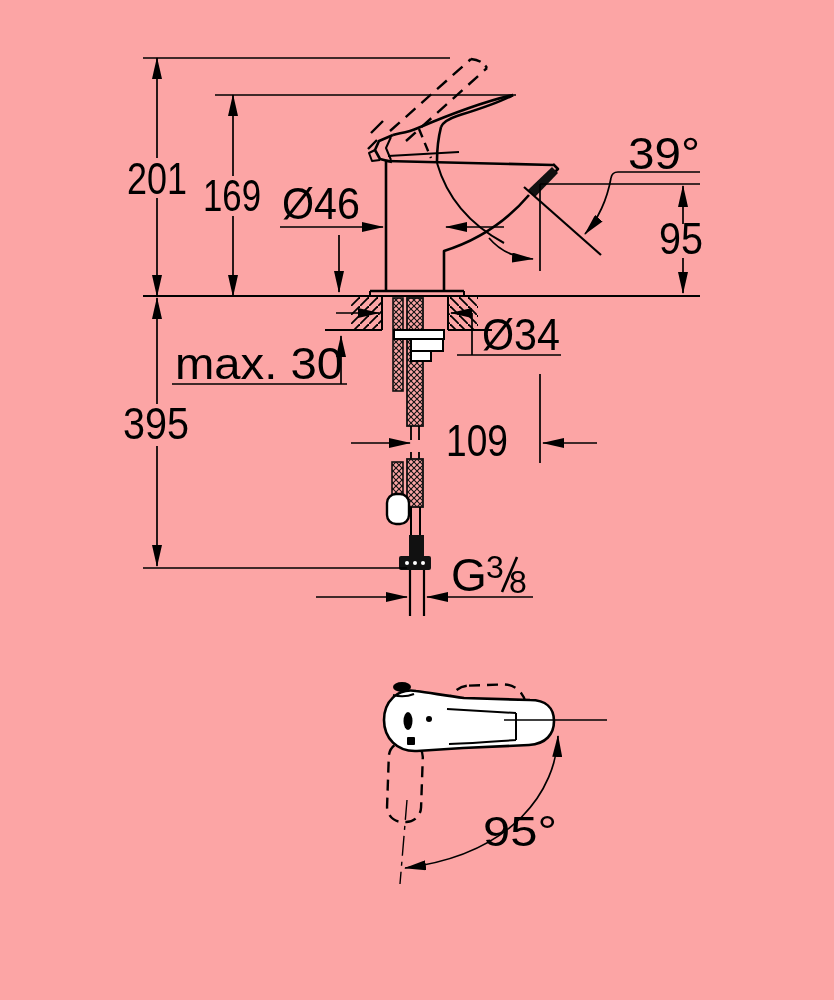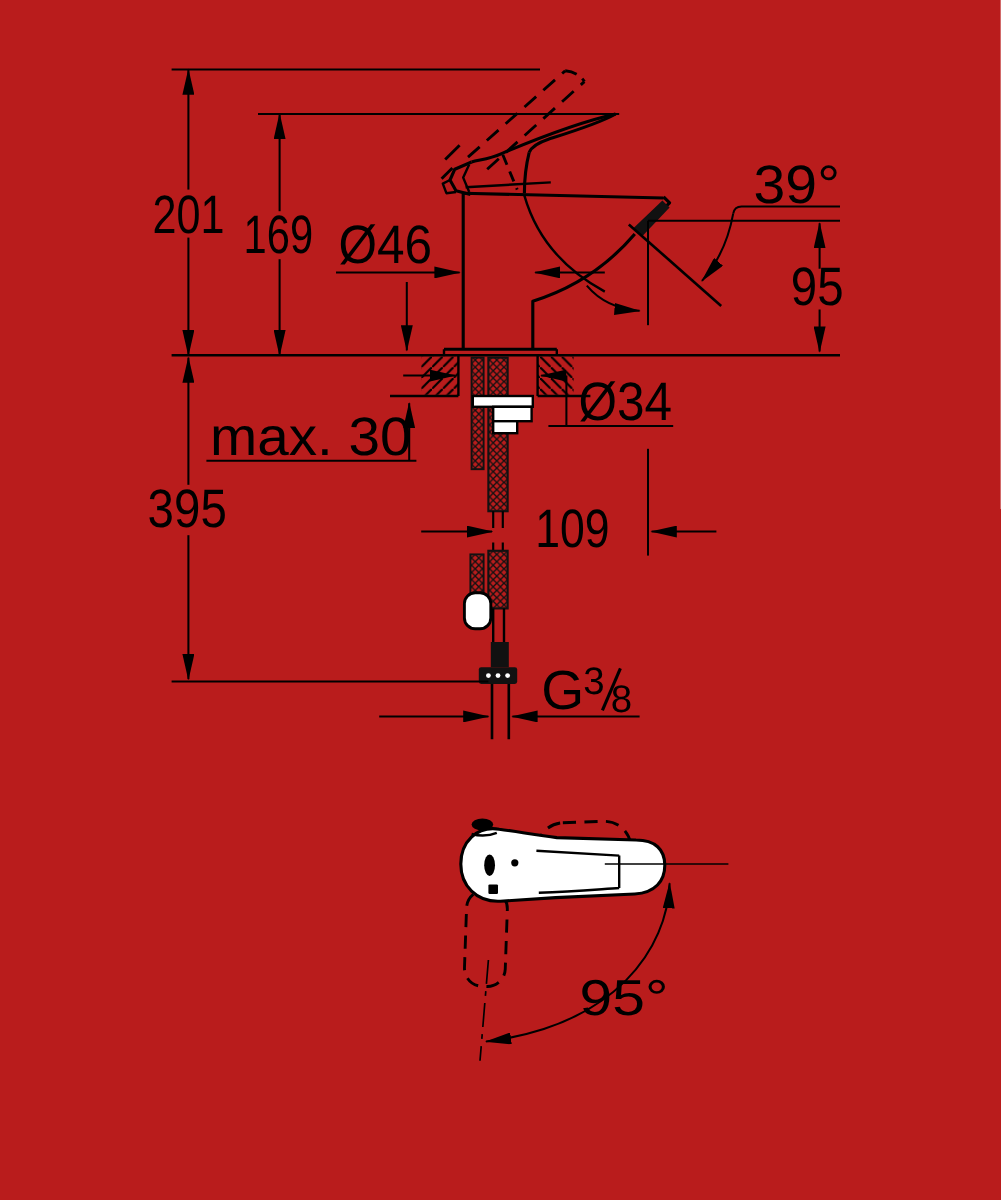--- a/index.html
+++ b/index.html
@@ -1,16 +1,16 @@
 <!DOCTYPE html>
 <html><head>
 <meta charset="utf-8">
 <style>
   html,body{margin:0;padding:0;background:#fff;}
-  .sheet{position:relative;width:834px;height:1000px;background:#b91c1c;overflow:hidden;}
+  .sheet{position:relative;width:834px;height:1000px;background:#fca5a5;overflow:hidden;}
   svg{display:block;}
   text{font-family:"Liberation Sans","DejaVu Sans",sans-serif;fill:#000;}
   .dimtxt{font-size:45px;}
   .ln{stroke:#000;fill:none;}
 </style>
 </head>
 <body>
 
 <div class="sheet">
 <svg width="834" height="1000" viewBox="0 0 834 1000">

